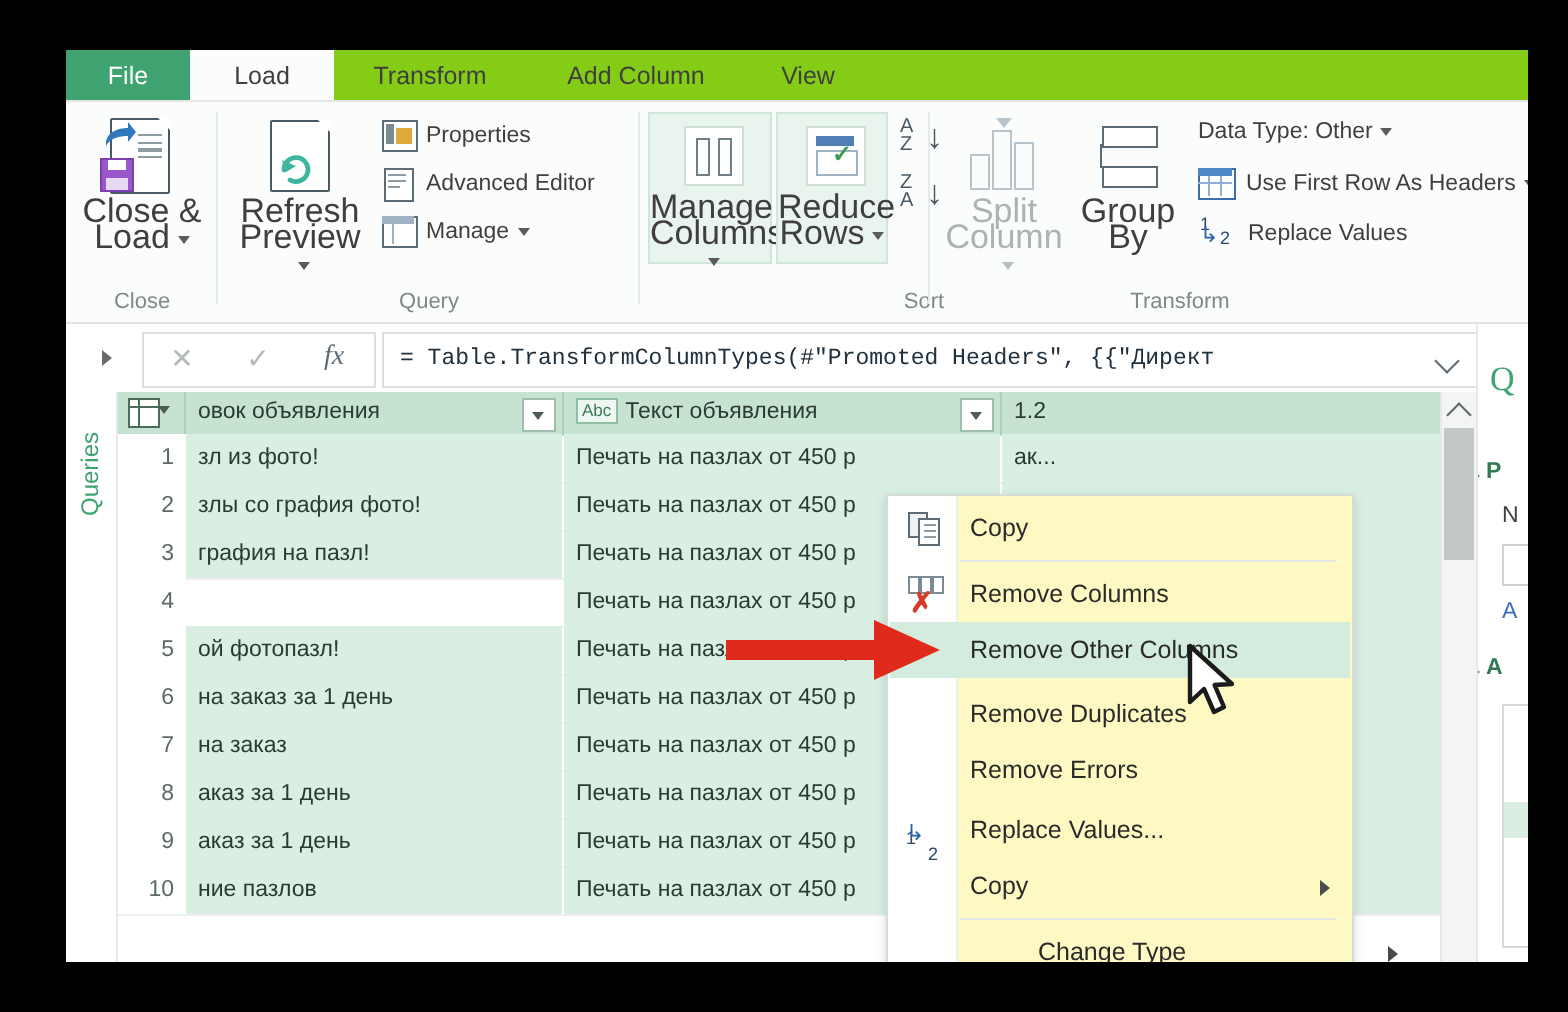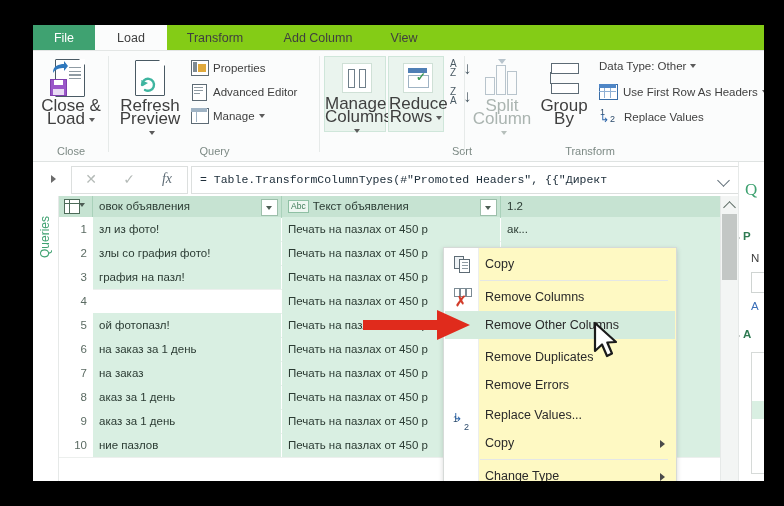--- a/index.html
+++ b/index.html
@@ -456,21 +456,21 @@
       </span>
       <span>Replace Values...</span>
     </div>
 
     <div class="mi" style="top:181px;">
       <span>Copy</span>
       <span class="arw"></span>
     </div>
     <div class="mdiv" style="top:211px;"></div>
 
-    <div class="mi" style="top:214px;">
+    <div class="mi" style="top:214px;margin-left:34px;">
       <span>Change Type</span>
       <span class="arw"></span>
     </div>
 
   </div>
 
   <svg class="redarrow" viewBox="0 0 108 34">
     <path d="M0 12 L74 12 L74 2 L107 17 L74 32 L74 22 L0 22 Z" fill="#e02b1c"></path>
   </svg>
 

